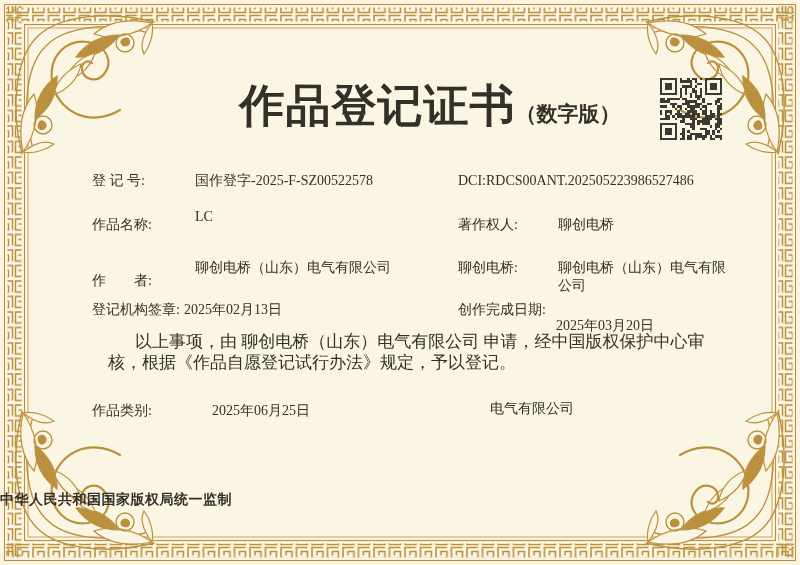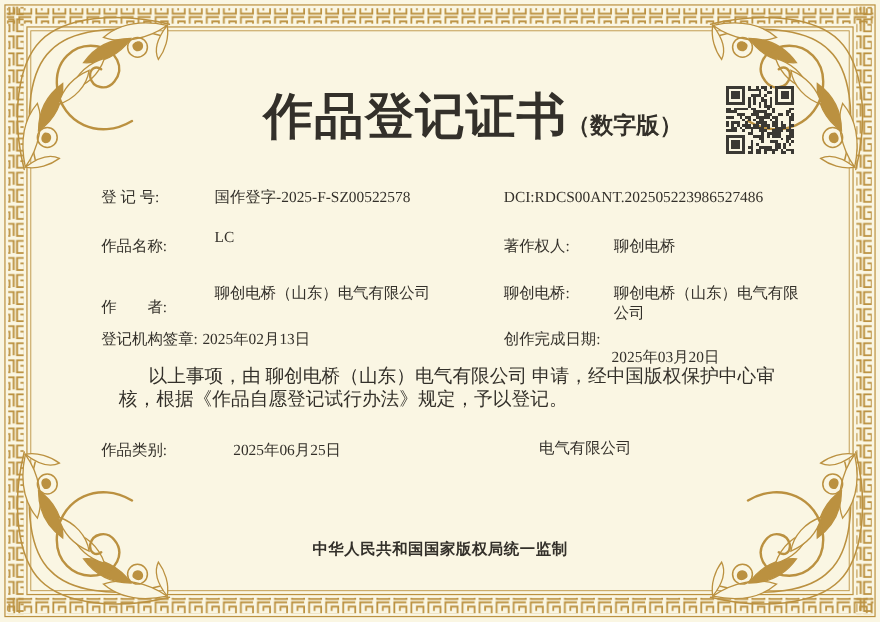--- a/index.html
+++ b/index.html
@@ -34,21 +34,21 @@
   #title-suffix{font-size:21px;font-weight:bold;}
   #qr-box{position:absolute;left:660px;top:78px;width:62px;height:62px;}
   #rights-holder-value{white-space:normal;width:170px;line-height:18px;}
   #statement{
     position:absolute;left:92px;top:331px;width:624px;
     font-size:17px;line-height:21px;text-indent:27px;
     white-space:normal;
     margin-left:16px;
   }
   #footer-line{
-    position:absolute;left:0;right:0;top:491px;text-align:center;
+    position:absolute;left:0;right:0;top:491px;text-align:left;
     font-size:14px;font-weight:bold;letter-spacing:.5px;
   }
 </style>
 </head>
 <body>
 
 <svg id="frame" viewBox="0 0 800 565" xmlns="http://www.w3.org/2000/svg">
   <defs>
     <pattern id="meanderH" width="15.5" height="14" patternUnits="userSpaceOnUse">
       <path d="M13,1.5 H2 V12.5 H13 V5.5 H7 V9.5" fill="none" stroke="#bb9140" stroke-width="1.6"></path>

